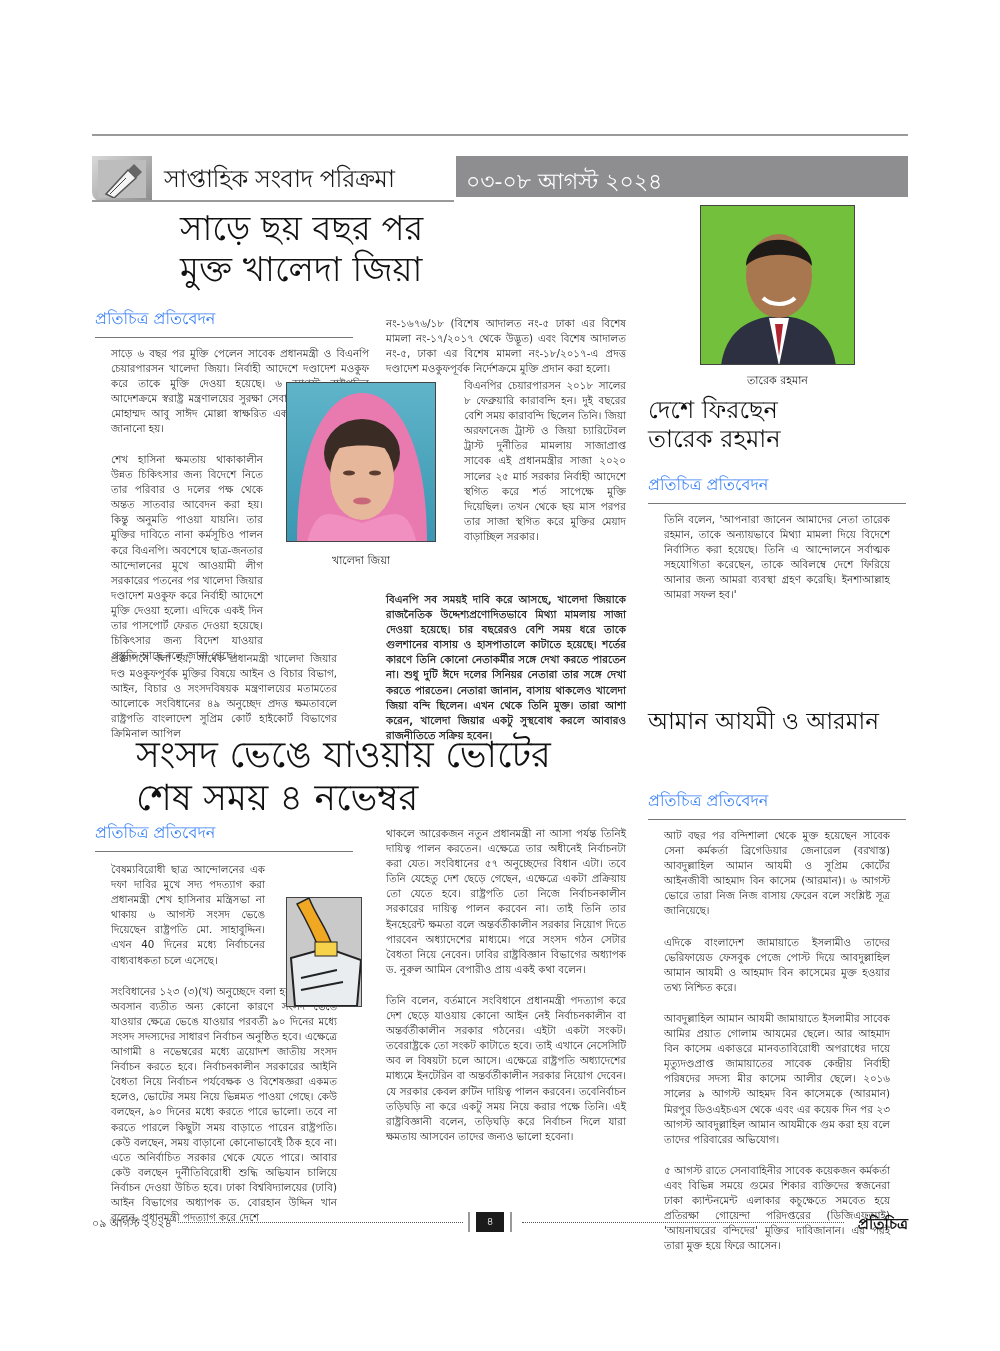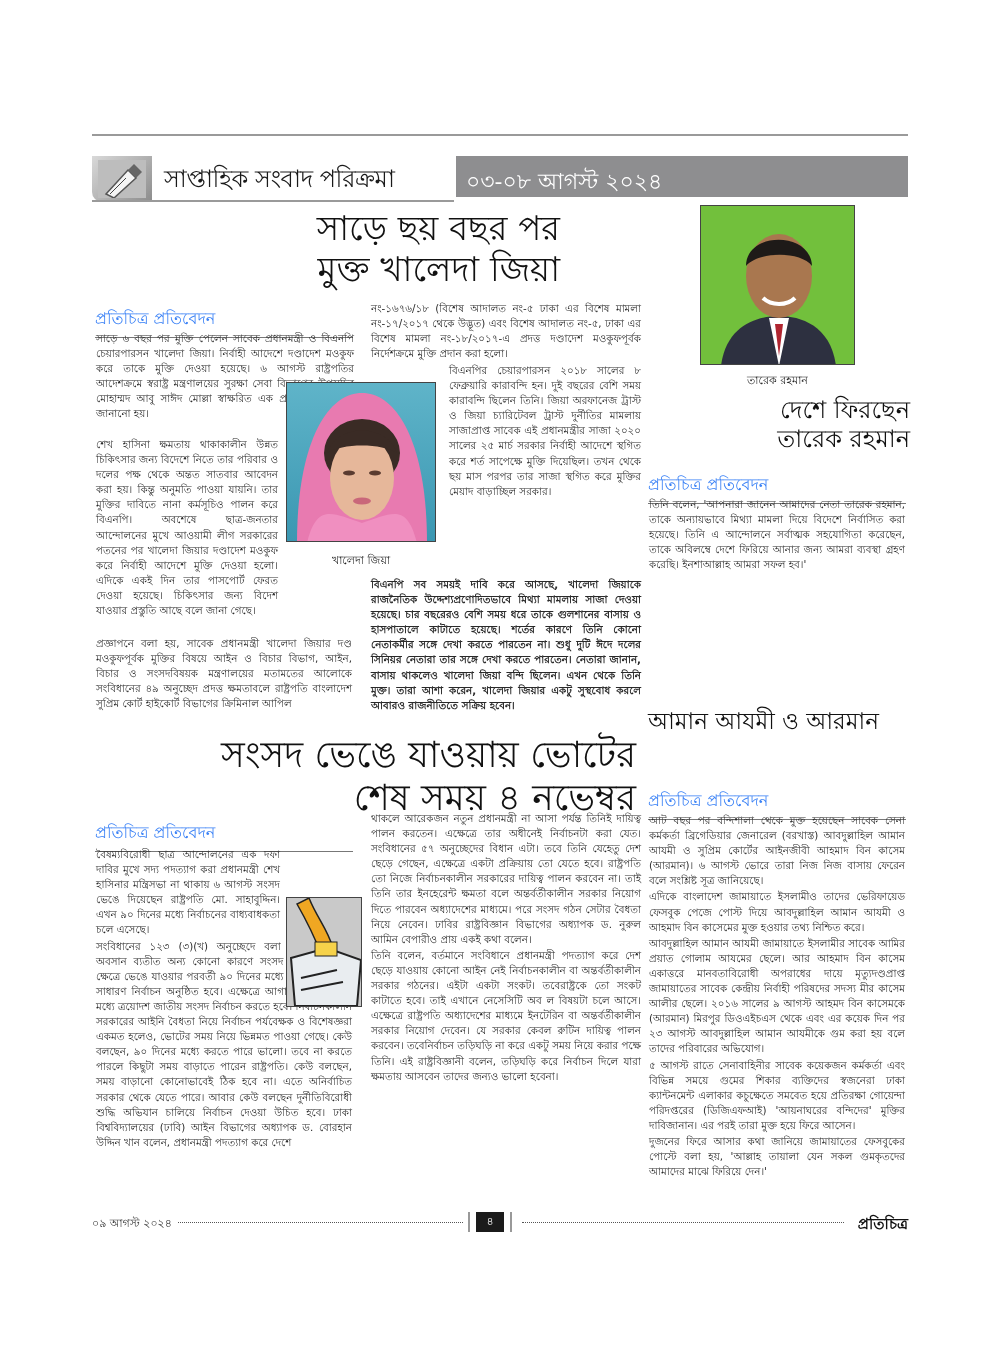--- a/index.html
+++ b/index.html
@@ -9,34 +9,34 @@
   .top-rule { position: absolute; left: 92px; top: 134px; width: 816px; height: 2px; background: #9a9a9a; }
 
   
   .banner { position: absolute; left: 92px; top: 156px; width: 816px; height: 46px; }
   .banner-icon { position: absolute; left: 0; top: 0; width: 60px; height: 46px; background: linear-gradient(135deg,#d9d9d9,#8c8c8c); border-radius: 0 0 0 10px; overflow: hidden; }
   .banner-icon svg { position: absolute; left: 6px; top: 4px; }
   .banner-title { position: absolute; left: 72px; top: 4px; font-size: 24px; color: #1a1a1a; white-space: nowrap; letter-spacing: -0.5px; }
   .banner-underline { position: absolute; left: 0; top: 44px; width: 362px; height: 2px; background: #9a9a9a; }
   .banner-date { position: absolute; left: 364px; top: 0; width: 452px; height: 41px; background: #8e8e90; color: #ffffff; font-size: 22px; padding: 8px 10px; white-space: nowrap; }
 
-  .headline { position: absolute; text-align: right; color: #111; font-weight: normal; line-height: 1.2; }
+  .headline { position: absolute; text-align: left; color: #111; font-weight: normal; line-height: 1.2; }
   .h-khaleda { left: 180px; top: 208px; width: 380px; font-size: 34px; }
   .h-sangsad { left: 136px; top: 724px; width: 500px; font-size: 36px; margin-top: 9px; }
   .h-tarek { left: 648px; top: 396px; width: 262px; font-size: 24px; }
   .h-aman { left: 648px; top: 708px; width: 262px; font-size: 23px; text-align: left; }
 
   .byline { position: absolute; font-size: 16px; color: #3b82f6; padding-bottom: 4px; border-bottom: 1.5px solid #777; }
   .by1 { left: 95px; top: 306px; width: 258px; }
   .by2 { left: 95px; top: 820px; width: 258px; }
   .by3 { left: 648px; top: 472px; width: 258px; }
   .by4 { left: 648px; top: 788px; width: 258px; }
 
   .col { position: absolute; font-size: 10.3px; line-height: 15.1px; text-align: justify; color: #2a2a2a; }
-  .col p { margin: 1px; }
+  .col p { margin: 16px; }
 
   .photo { position: absolute; overflow: hidden; border: 1px solid #444; }
   .photo-caption { position: absolute; font-size: 11px; color: #222; text-align: center; }
 
   .khaleda-photo { left: 286px; top: 382px; width: 150px; height: 160px; background: linear-gradient(180deg,#5fb4c9,#3b97b2); }
   .tarek-photo { left: 700px; top: 205px; width: 155px; height: 160px; background: #6fbf3a; }
   .ballot-photo { left: 286px; top: 897px; width: 76px; height: 110px; }
 
   
   .footer { position: absolute; left: 92px; top: 1212px; width: 816px; height: 20px; font-size: 11px; color: #333; }
@@ -130,30 +130,29 @@
 
 <div class="headline h-aman">
   <div>আমান আযমী ও আরমান</div>
 </div>
 <div class="byline by4">প্রতিচিত্র প্রতিবেদন</div>
 <div class="col" style="left:648px; top:812px; width:258px;">
   <p>আট বছর পর বন্দিশালা থেকে মুক্ত হয়েছেন সাবেক সেনা কর্মকর্তা ব্রিগেডিয়ার জেনারেল (বরখাস্ত) আবদুল্লাহিল আমান আযমী ও সুপ্রিম কোর্টের আইনজীবী আহমাদ বিন কাসেম (আরমান)। ৬ আগস্ট ভোরে তারা নিজ নিজ বাসায় ফেরেন বলে সংশ্লিষ্ট সূত্র জানিয়েছে।</p>
   <p>এদিকে বাংলাদেশ জামায়াতে ইসলামীও তাদের ভেরিফায়েড ফেসবুক পেজে পোস্ট দিয়ে আবদুল্লাহিল আমান আযমী ও আহমাদ বিন কাসেমের মুক্ত হওয়ার তথ্য নিশ্চিত করে।</p>
   <p>আবদুল্লাহিল আমান আযমী জামায়াতে ইসলামীর সাবেক আমির প্রয়াত গোলাম আযমের ছেলে। আর আহমাদ বিন কাসেম একাত্তরে মানবতাবিরোধী অপরাধের দায়ে মৃত্যুদণ্ডপ্রাপ্ত জামায়াতের সাবেক কেন্দ্রীয় নির্বাহী পরিষদের সদস্য মীর কাসেম আলীর ছেলে। ২০১৬ সালের ৯ আগস্ট আহমদ বিন কাসেমকে (আরমান) মিরপুর ডিওএইচএস থেকে এবং এর কয়েক দিন পর ২৩ আগস্ট আবদুল্লাহিল আমান আযমীকে গুম করা হয় বলে তাদের পরিবারের অভিযোগ।</p>
   <p>৫ আগস্ট রাতে সেনাবাহিনীর সাবেক কয়েকজন কর্মকর্তা এবং বিভিন্ন সময়ে গুমের শিকার ব্যক্তিদের স্বজনেরা ঢাকা ক্যান্টনমেন্ট এলাকার কচুক্ষেতে সমবেত হয়ে প্রতিরক্ষা গোয়েন্দা পরিদপ্তরের (ডিজিএফআই) 'আয়নাঘরের বন্দিদের' মুক্তির দাবিজানান। এর পরই তারা মুক্ত হয়ে ফিরে আসেন।</p>
-  <p>দুজনের ফিরে আসার কথা জানিয়ে জামায়াতের ফেসবুকের পোস্টে বলা হয়, 'আল্লাহ তায়ালা যেন সকল গুমকৃতদের আমাদের মাঝে ফিরিয়ে দেন।'</p>
 </div>
 
 <div class="headline h-sangsad">
   <div>সংসদ ভেঙে যাওয়ায় ভোটের</div>
   <div>শেষ সময় ৪ নভেম্বর</div>
 </div>
 <div class="byline by2">প্রতিচিত্র প্রতিবেদন</div>
 <div class="col" style="left:95px; top:846px; width:258px;">
-  <p style="padding-right:72px; text-indent:0;">বৈষম্যবিরোধী ছাত্র আন্দোলনের এক দফা দাবির মুখে সদ্য পদত্যাগ করা প্রধানমন্ত্রী শেখ হাসিনার মন্ত্রিসভা না থাকায় ৬ আগস্ট সংসদ ভেঙে দিয়েছেন রাষ্ট্রপতি মো. সাহাবুদ্দিন। এখন ৯০ দিনের মধ্যে নির্বাচনের বাধ্যবাধকতা চলে এসেছে।</p>
+  <p style="padding-right:72px; text-indent:0;">বৈষম্যবিরোধী ছাত্র আন্দোলনের এক দফা দাবির মুখে সদ্য পদত্যাগ করা প্রধানমন্ত্রী শেখ হাসিনার মন্ত্রিসভা না থাকায় ৬ আগস্ট সংসদ ভেঙে দিয়েছেন রাষ্ট্রপতি মো. সাহাবুদ্দিন। এখন 40 দিনের মধ্যে নির্বাচনের বাধ্যবাধকতা চলে এসেছে।</p>
   <p>সংবিধানের ১২৩ (৩)(খ) অনুচ্ছেদে বলা হয়েছে, মেয়াদ অবসান ব্যতীত অন্য কোনো কারণে সংসদ ভেঙে যাওয়ার ক্ষেত্রে ভেঙে যাওয়ার পরবর্তী ৯০ দিনের মধ্যে সংসদ সদস্যদের সাধারণ নির্বাচন অনুষ্ঠিত হবে। এক্ষেত্রে আগামী ৪ নভেম্বরের মধ্যে ত্রয়োদশ জাতীয় সংসদ নির্বাচন করতে হবে। নির্বাচনকালীন সরকারের আইনি বৈধতা নিয়ে নির্বাচন পর্যবেক্ষক ও বিশেষজ্ঞরা একমত হলেও, ভোটের সময় নিয়ে ভিন্নমত পাওয়া গেছে। কেউ বলছেন, ৯০ দিনের মধ্যে করতে পারে ভালো। তবে না করতে পারলে কিছুটা সময় বাড়াতে পারেন রাষ্ট্রপতি। কেউ বলছেন, সময় বাড়ানো কোনোভাবেই ঠিক হবে না। এতে অনির্বাচিত সরকার থেকে যেতে পারে। আবার কেউ বলছেন দুর্নীতিবিরোধী শুদ্ধি অভিযান চালিয়ে নির্বাচন দেওয়া উচিত হবে। ঢাকা বিশ্ববিদ্যালয়ের (ঢাবি) আইন বিভাগের অধ্যাপক ড. বোরহান উদ্দিন খান বলেন, প্রধানমন্ত্রী পদত্যাগ করে দেশে</p>
 </div>
 <div class="photo ballot-photo">
   <svg width="76" height="110" viewBox="0 0 76 110">
     <rect width="76" height="110" fill="#c9c9c9"></rect>
     <polygon points="4,60 40,50 74,62 70,108 8,108" fill="#e9edf0" stroke="#222" stroke-width="2"></polygon>
     <path d="M22 0 C30 20 40 30 46 50 L34 56 C28 40 18 20 10 6 Z" fill="#f0a722" stroke="#222" stroke-width="1.5"></path>
     <rect x="28" y="44" width="22" height="14" fill="#f6d24a" stroke="#222" stroke-width="1"></rect>
     <path d="M14 80 L50 72 M14 92 L56 84" stroke="#222" stroke-width="2"></path>
   </svg>

